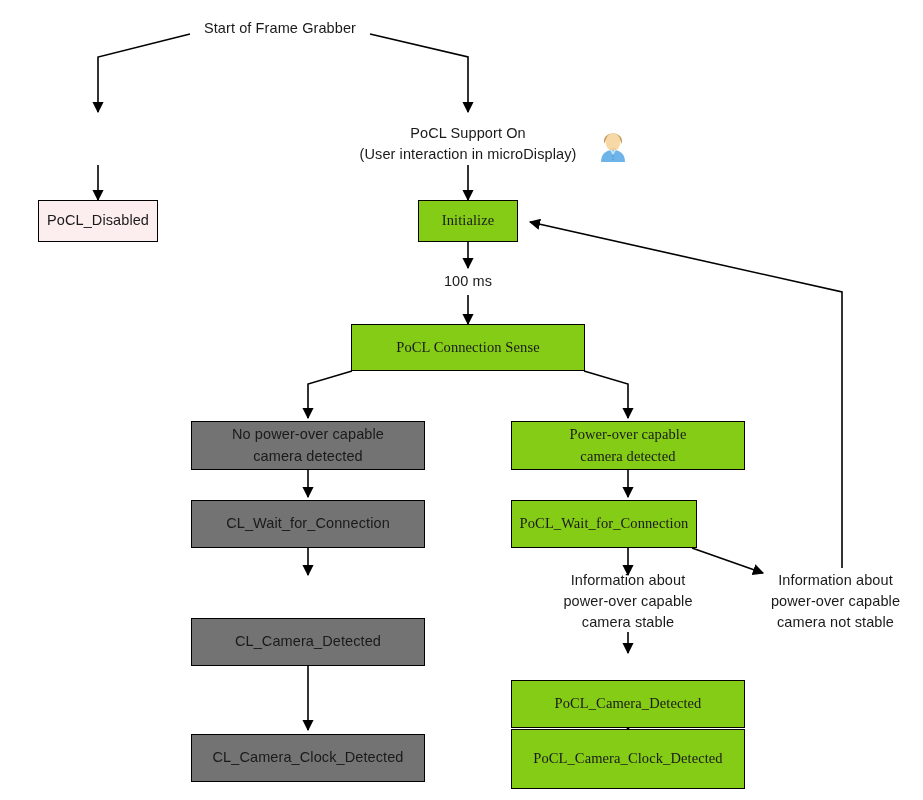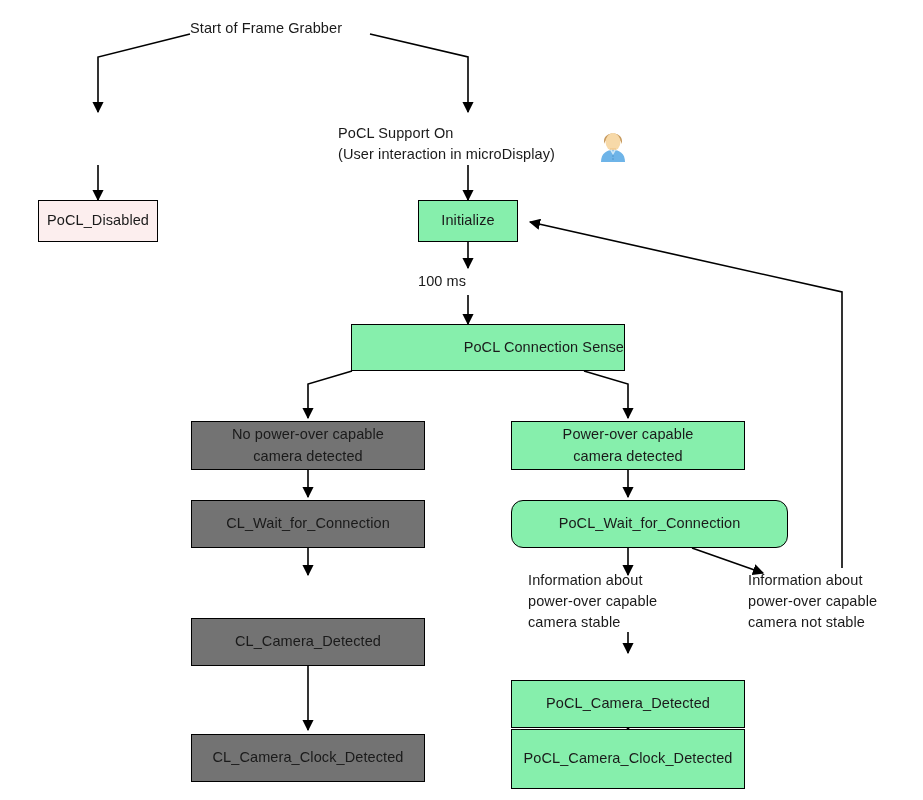--- a/index.html
+++ b/index.html
@@ -30,26 +30,27 @@
     display: flex;
     align-items: center;
     justify-content: center;
     text-align: center;
     font-size: 14.5px;
     color: #1a1a1a;
     line-height: 1.45;
     letter-spacing: 0.1px;
   }
   .node.blue  { background: #737373; }
-  .node.green { background: #86efac; }
+  .node.green { background: #84cc16; font-family: Liberation Serif, serif; }
   .node.pink  { background: #fceeee; }
 
   .label {
     position: absolute;
     box-sizing: border-box;
+    text-align: center;
     font-size: 14.5px;
     color: #1a1a1a;
     line-height: 1.45;
     letter-spacing: 0.1px;
     white-space: pre-line;
   }
   .avatar {
     position: absolute;
   }
 </style>
@@ -132,39 +133,39 @@
   </span>
 
   <div class="node pink" style="left:38px; top:200px; width:120px; height:42px;">
     <span>PoCL_Disabled</span>
   </div>
 
   <div class="node green" style="left:418px; top:200px; width:100px; height:42px;">
     <span>Initialize</span>
   </div>
 
-  <div class="node green" style="left:351px; top:324px; width:274px; height:47px;justify-content:flex-end;">
+  <div class="node green" style="left:351px; top:324px; width:234px; height:47px;">
     <span>PoCL Connection Sense</span>
   </div>
 
   <div class="node blue" style="left:191px; top:421px; width:234px; height:49px; white-space:pre-line;">
     <span>No power-over capable
 camera detected</span>
   </div>
 
   <div class="node green" style="left:511px; top:421px; width:234px; height:49px; white-space:pre-line;">
     <span>Power-over capable
 camera detected</span>
   </div>
 
   <div class="node blue" style="left:191px; top:500px; width:234px; height:48px;">
     <span>CL_Wait_for_Connection</span>
   </div>
 
-  <div class="node green" style="left:511px; top:500px; width:277px; height:48px;border-radius:12px;">
+  <div class="node green" style="left:511px; top:500px; width:186px; height:48px;">
     <span>PoCL_Wait_for_Connection</span>
   </div>
 
   <div class="node blue" style="left:191px; top:578px; width:234px; height:48px;margin-top:40px;">
     <span>CL_Camera_Detected</span>
   </div>
 
   <div class="node green" style="left:511px; top:680px; width:234px; height:48px;">
     <span>PoCL_Camera_Detected</span>
   </div>

